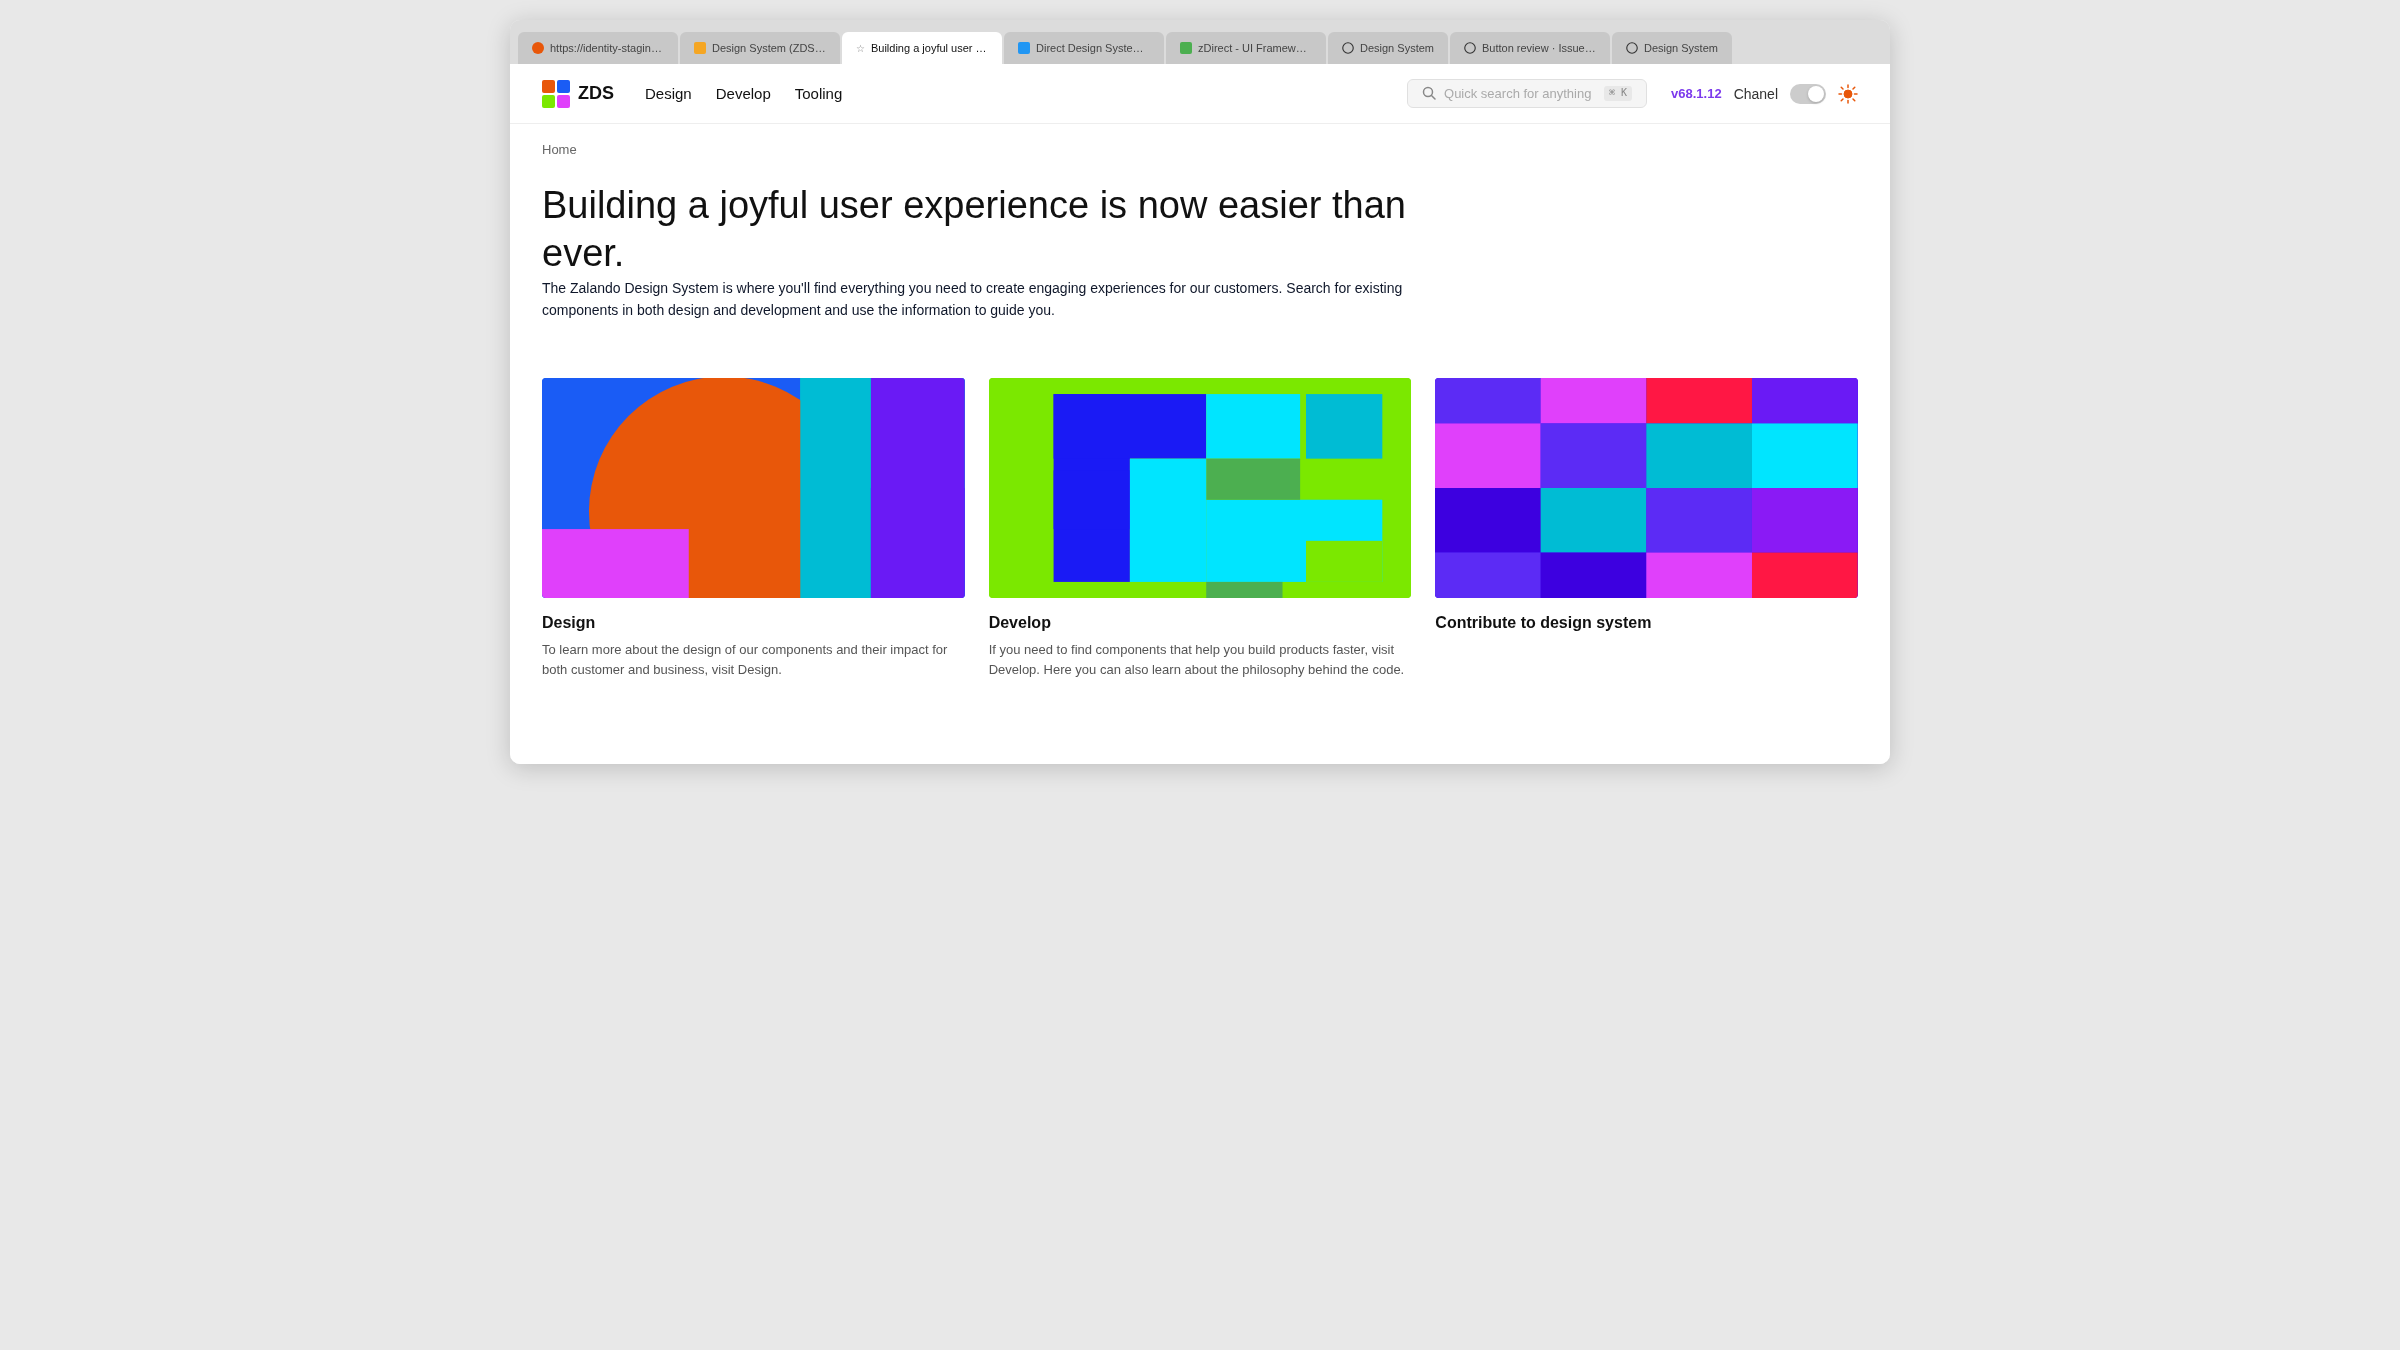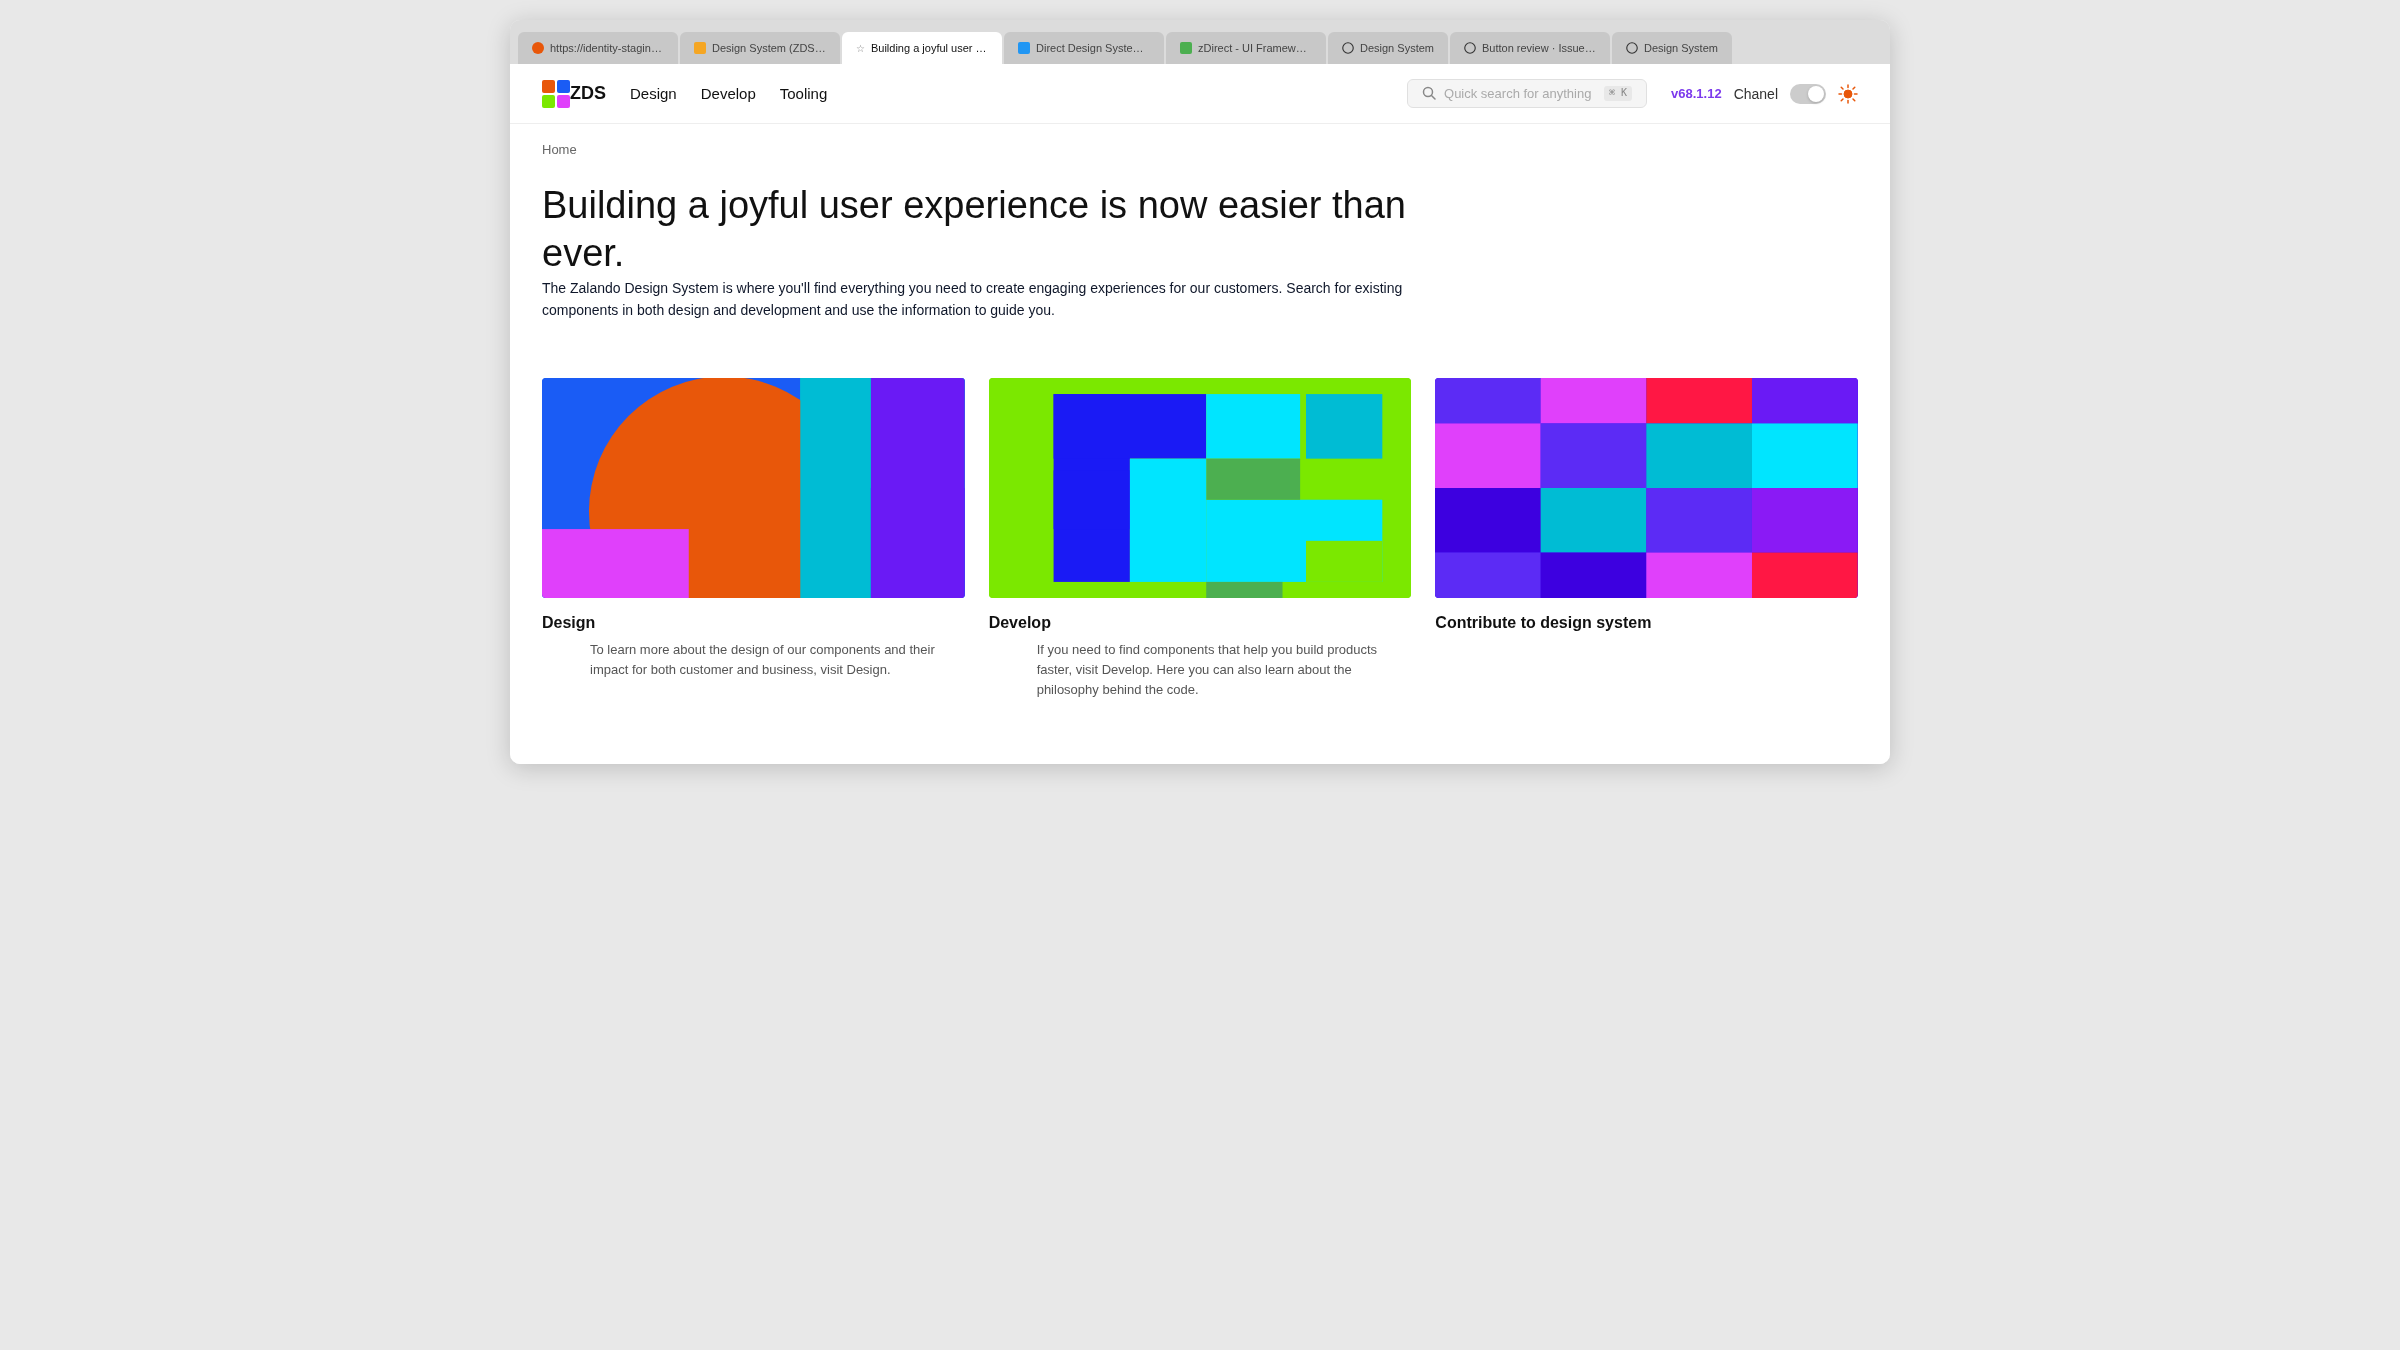--- a/index.html
+++ b/index.html
@@ -81,21 +81,22 @@
       align-items: center;
       padding: 0 32px;
       height: 60px;
       border-bottom: 1px solid #eee;
       gap: 0;
     }
 
     .logo-area {
       display: flex;
       align-items: center;
-      margin-right: 24px;
+      gap: 8px;
+      margin-right: 31px;
     }
 
     .logo-icon {
       width: 28px;
       height: 28px;
     }
 
     .logo-text {
       font-weight: 700;
       font-size: 18px;
@@ -241,21 +242,20 @@
       font-size: 16px;
       font-weight: 700;
       color: #111;
       margin-bottom: 8px;
     }
 
     .card-desc {
       font-size: 13px;
       color: #555;
       line-height: 1.55;
-      margin-left: 48px;
     }
 
     
     .design-illustration {
       width: 100%;
       height: 100%;
       background: #1a5cf5;
       position: relative;
       overflow: hidden;
     }

